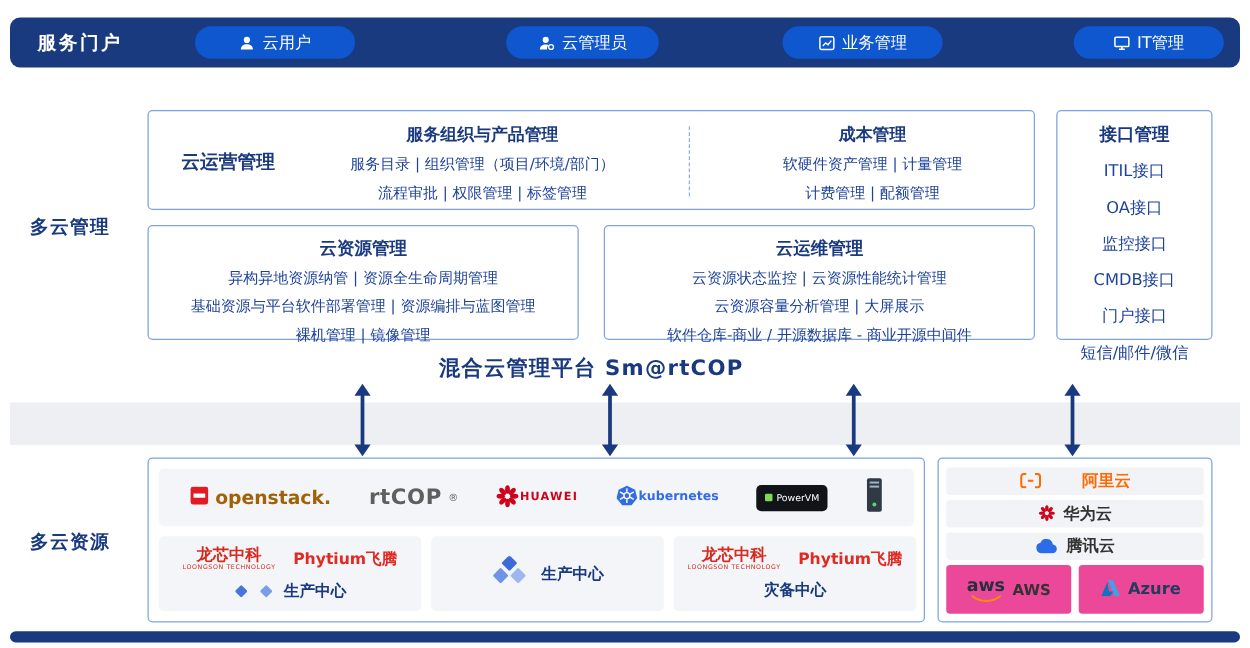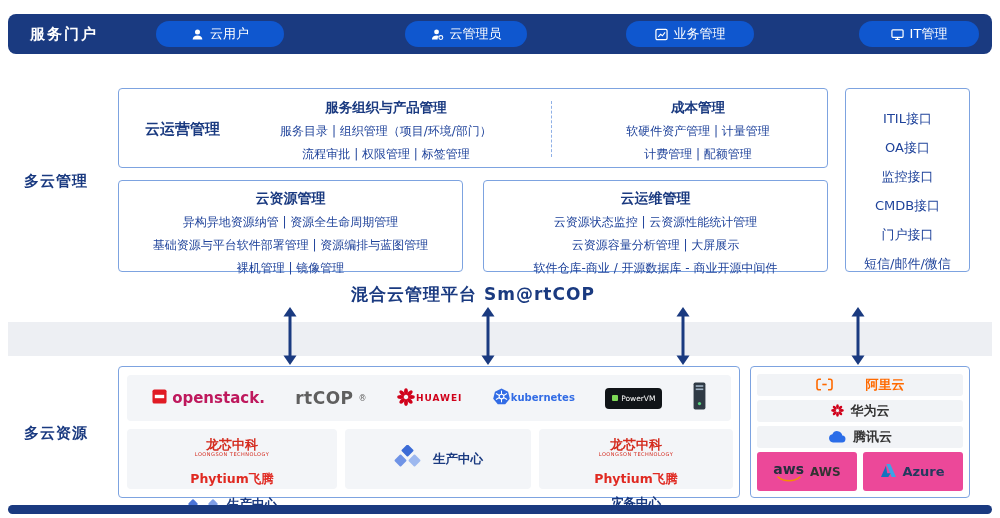--- a/index.html
+++ b/index.html
@@ -48,33 +48,33 @@
   
   .api-band { position: absolute; left: 8px; top: 322px; width: 984px; height: 34px; background: #edeff3; }
   .arrow { position: absolute; top: 307px; width: 18px; height: 58px; }
   .arrow-1 { left: 281px; } .arrow-2 { left: 479px; } .arrow-3 { left: 674px; } .arrow-4 { left: 849px; }
   
   .box-vendors { left: 118px; top: 366px; width: 622px; height: 132px; }
   .vendor-strip { position: absolute; left: 8px; top: 8px; width: 604px; height: 46px; background: #f3f5f8;
     border-radius: 4px; display: flex; align-items: center; justify-content: space-around; padding: 0 10px; }
   .vendor { display: flex; align-items: center; gap: 5px; }
   .vendor-col { display: flex; flex-direction: row; align-items: center; gap: 1px; line-height: 1; }
-  .os-text { font-weight: bold; font-size: 15px; color: #be185d; }
+  .os-text { font-weight: bold; font-size: 15px; color: #a16207; }
   .vm-text { font-weight: bold; font-size: 17px; color: #5f5f5f; letter-spacing: 0.5px; }
   .vm-reg { font-size: 8px; color: #5f5f5f; vertical-align: super; }
   .hw-text { font-weight: bold; font-size: 9px; color: #d0021b; letter-spacing: 1px; }
   .k8s-text { font-size: 10px; color: #326ce5; font-weight: bold; }
   .powervm-box { background: #101418; color: #fff; font-size: 7.5px; padding: 6px 7px; border-radius: 4px;
     display: flex; align-items: center; gap: 3px; }
   .pv-dot { width: 6px; height: 6px; background: #7ed957; border-radius: 1px; display: inline-block; }
   .center-box { position: absolute; top: 62px; height: 60px; background: #f3f5f8; border-radius: 4px; }
   .center-1 { left: 8px;   width: 210px; }
   .center-2 { left: 226px; width: 186px; display: flex; align-items: center; justify-content: center; gap: 10px; }
   .center-3 { left: 420px; width: 194px; }
-  .brand-row { display: flex; align-items: center; justify-content: center; gap: 14px; margin-top: 9px; flex-direction: column; }
+  .brand-row { display: flex; align-items: center; justify-content: center; gap: 14px; margin-top: 9px; }
   .brand-loongson { display: flex; flex-direction: column; align-items: center; line-height: 1; }
   .loongson-cn { color: #d42b1e; font-weight: bold; font-size: 13px; }
   .loongson-en { color: #d42b1e; font-size: 5px; letter-spacing: 0.5px; margin-top: 1px; }
   .phytium { color: #e02a22; font-weight: bold; font-size: 12.5px; }
   .center-name-row { display: flex; align-items: center; justify-content: center; gap: 8px; margin-top: 7px; }
   .center-name { font-size: 12.5px; color: #1a3a80; font-weight: bold; }
   
   .box-clouds { left: 750px; top: 366px; width: 220px; height: 132px; }
   .cloud-strip { position: absolute; left: 6px; width: 206px; height: 22px; background: #f1f3f6;
     border-radius: 3px; display: flex; align-items: center; justify-content: center; gap: 7px; }
@@ -170,20 +170,21 @@
   </div>
 
   <div class="box box-ops">
     <div class="box-title">云运维管理</div>
     <div class="box-line">云资源状态监控 | 云资源性能统计管理</div>
     <div class="box-line">云资源容量分析管理 | 大屏展示</div>
     <div class="box-line">软件仓库-商业 / 开源数据库 - 商业开源中间件</div>
   </div>
 
   <div class="box box-if">
+    <div class="if-title">接口管理</div>
     <div class="if-item">ITIL接口</div>
     <div class="if-item">OA接口</div>
     <div class="if-item">监控接口</div>
     <div class="if-item">CMDB接口</div>
     <div class="if-item">门户接口</div>
     <div class="if-item">短信/邮件/微信</div>
   </div>
 
   <div class="platform-title">混合云管理平台 Sm@rtCOP</div>
 

